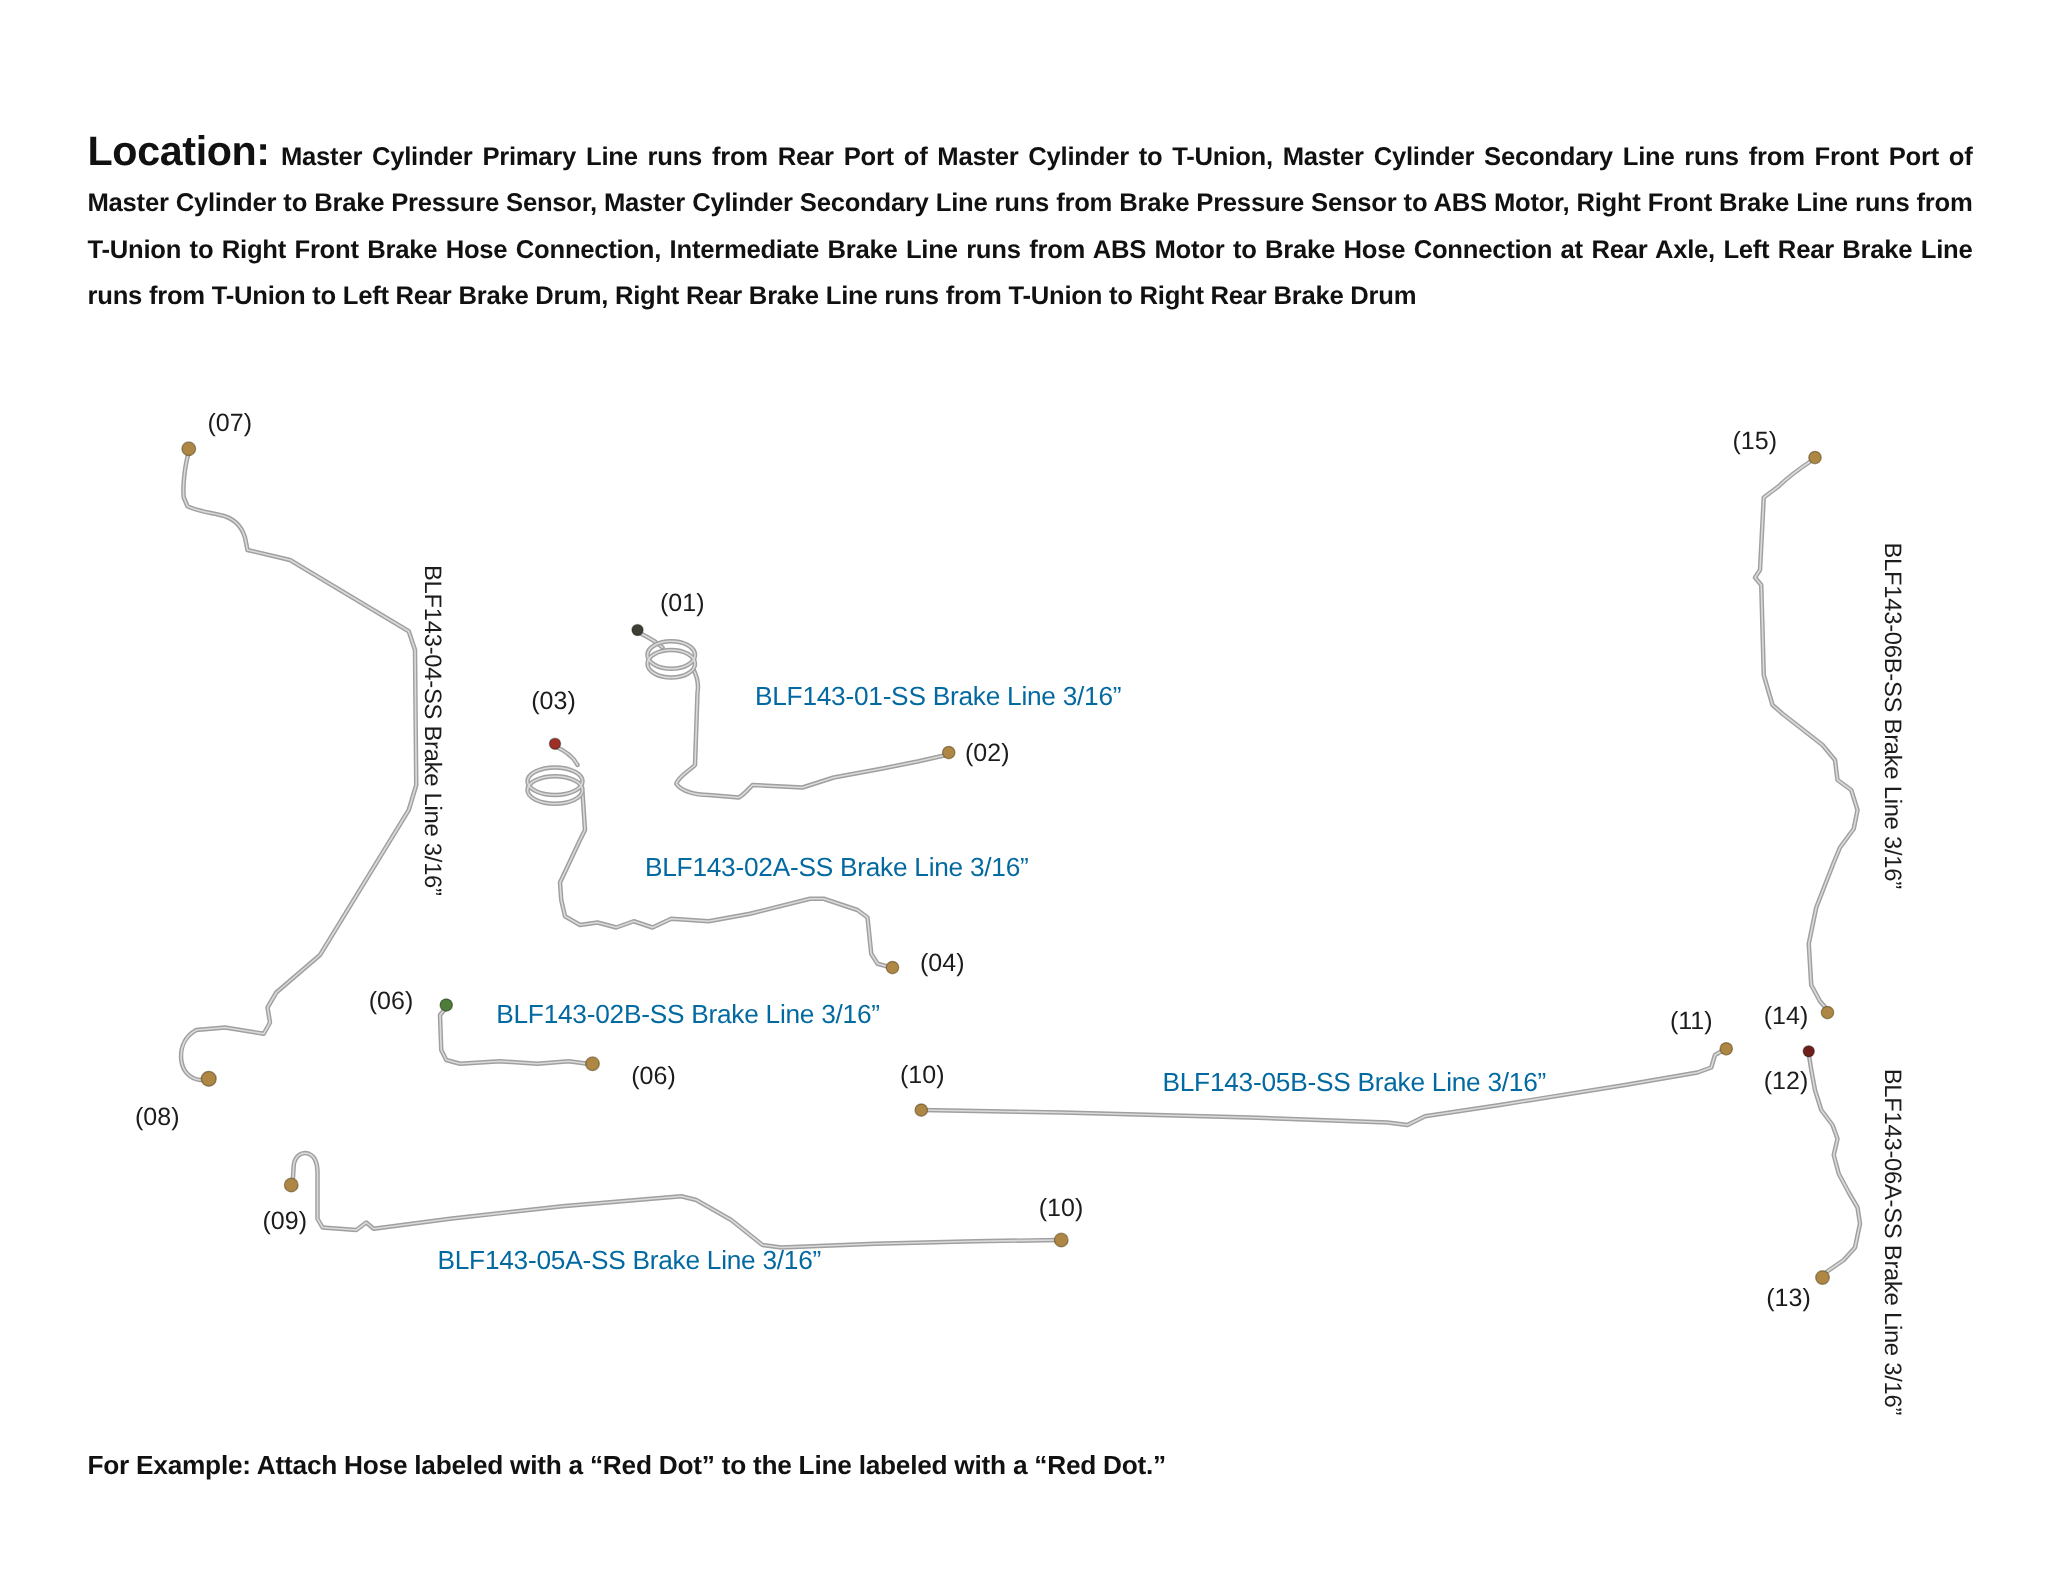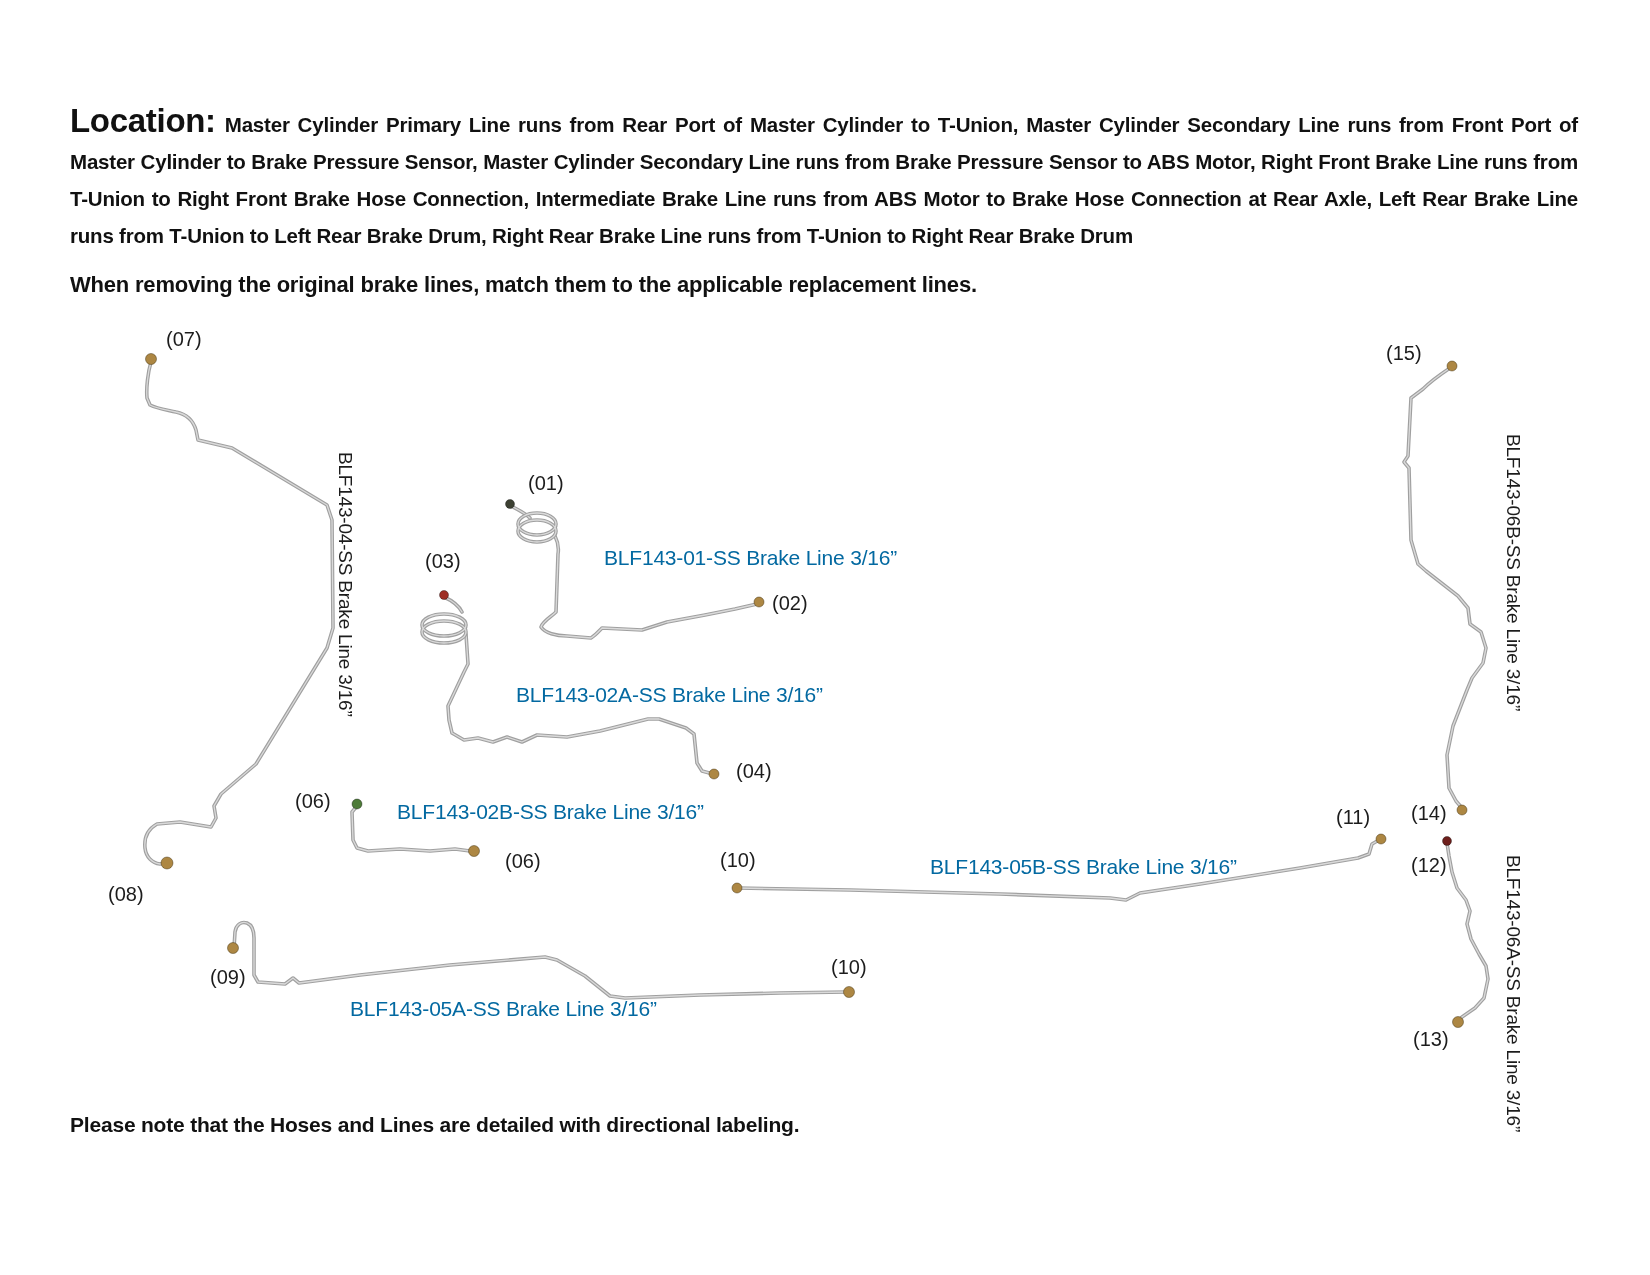--- a/index.html
+++ b/index.html
@@ -26,21 +26,20 @@
            writing-mode:vertical-rl;text-orientation:mixed;}
 </style>
 </head>
 <body>
 
 <div class="page">
 
 
   <p class="location"><span class="loc-label">Location:</span><span>Master Cylinder Primary Line runs from Rear Port of Master Cylinder to T-Union, Master Cylinder Secondary Line runs from Front Port of Master Cylinder to Brake Pressure Sensor, Master Cylinder Secondary Line runs from Brake Pressure Sensor to ABS Motor, Right Front Brake Line runs from T-Union to Right Front Brake Hose Connection, Intermediate Brake Line runs from ABS Motor to Brake Hose Connection at Rear Axle, Left Rear Brake Line runs from T-Union to Left Rear Brake Drum, Right Rear Brake Line runs from T-Union to Right Rear Brake Drum</span></p>
 
-  <p class="match-note">When removing the original brake lines, match them to the applicable replacement lines.</p>
 
   <svg class="diagram-svg" viewBox="0 0 1650 1275" xmlns="http://www.w3.org/2000/svg">
     <defs>
       <path id="p04" d="M 151 362 C 148 372 146 388 147 398 L 150 405 C 158 409 168 410 176 412 C 186 414 193 420 196 430 L 198 440 L 232 448 L 327 505 L 332 520 L 333 628 L 327 648 L 256 764 L 221 794 L 214 806 L 216 818 L 211 827 L 180 822 L 157 824 C 148 829 144 838 145 848 C 146 857 152 863 160 864 L 166 863"></path>
       <path id="p01" d="M 511 506 C 519 510 526 514 530 518 M 555 536 C 558 542 559 548 558 554 L 556 612 C 551 617 543 621 541 627 C 545 633 556 636 567 636 L 591 638 C 596 635 599 631 602 628 L 642 630 L 667 622 L 705 615 L 735 609 L 757 604"></path>
       <path id="p02a" d="M 444 597 C 453 601 459 606 462 612 M 466 634 L 468 664 L 464 672 L 448 706 L 449 720 L 452 733 L 464 740 L 478 738 L 493 742 L 507 737 L 522 742 L 537 735 L 567 737 L 600 731 L 648 719 L 659 719 L 686 728 L 694 734 L 697 763 L 702 771 L 713 774"></path>
       <path id="p02b" d="M 357 806 L 352 812 L 353 840 L 357 848 L 368 851 L 400 849 L 430 851 L 455 849 L 470 851"></path>
       <path id="p05a" d="M 234 948 L 235 932 C 236 925 241 921 247 923 C 252 925 254 931 254 938 L 254 975 L 258 982 L 285 984 L 293 978 L 299 983 L 360 975 L 450 965 L 545 957 L 557 960 L 585 976 L 610 996 L 625 998 L 700 995 L 780 993 L 847 992"></path>
       <path id="p05b" d="M 737 888 L 850 890 L 1000 894 L 1110 898 L 1126 900 L 1140 893 L 1200 884 L 1300 868 L 1358 858 L 1369 854 L 1372 844 L 1379 840"></path>
       <path id="p06b" d="M 1450 368 C 1444 372 1432 380 1423 389 L 1411 398 L 1408 456 L 1404 462 L 1409 468 L 1411 540 L 1418 564 L 1426 571 L 1458 596 L 1468 608 L 1470 624 L 1481 632 L 1486 648 L 1483 663 L 1472 678 L 1467 690 L 1453 726 L 1447 755 L 1449 788 L 1456 801 L 1462 808"></path>
@@ -126,15 +125,15 @@
   <div class="line-label" style="left:604px;top:546px;">BLF143-01-SS Brake Line 3/16”</div>
   <div class="line-label" style="left:516px;top:683px;">BLF143-02A-SS Brake Line 3/16”</div>
   <div class="line-label" style="left:397px;top:800px;">BLF143-02B-SS Brake Line 3/16”</div>
   <div class="line-label" style="left:930px;top:855px;">BLF143-05B-SS Brake Line 3/16”</div>
   <div class="line-label" style="left:350px;top:997px;">BLF143-05A-SS Brake Line 3/16”</div>
 
   <div class="v-label" style="left:334px;top:452px;">BLF143-04-SS Brake Line 3/16”</div>
   <div class="v-label" style="left:1502px;top:434px;">BLF143-06B-SS Brake Line 3/16”</div>
   <div class="v-label" style="left:1502px;top:855px;">BLF143-06A-SS Brake Line 3/16”</div>
 
-  <p class="foot foot1">Please note that the Hoses and Lines are detailed with directional labeling.</p>
+  <p class="foot foot2">For Example: Attach Hose labeled with a “Red Dot” to the Line labeled with a “Red Dot.”</p>
 
 </div>
 
 </body></html>

